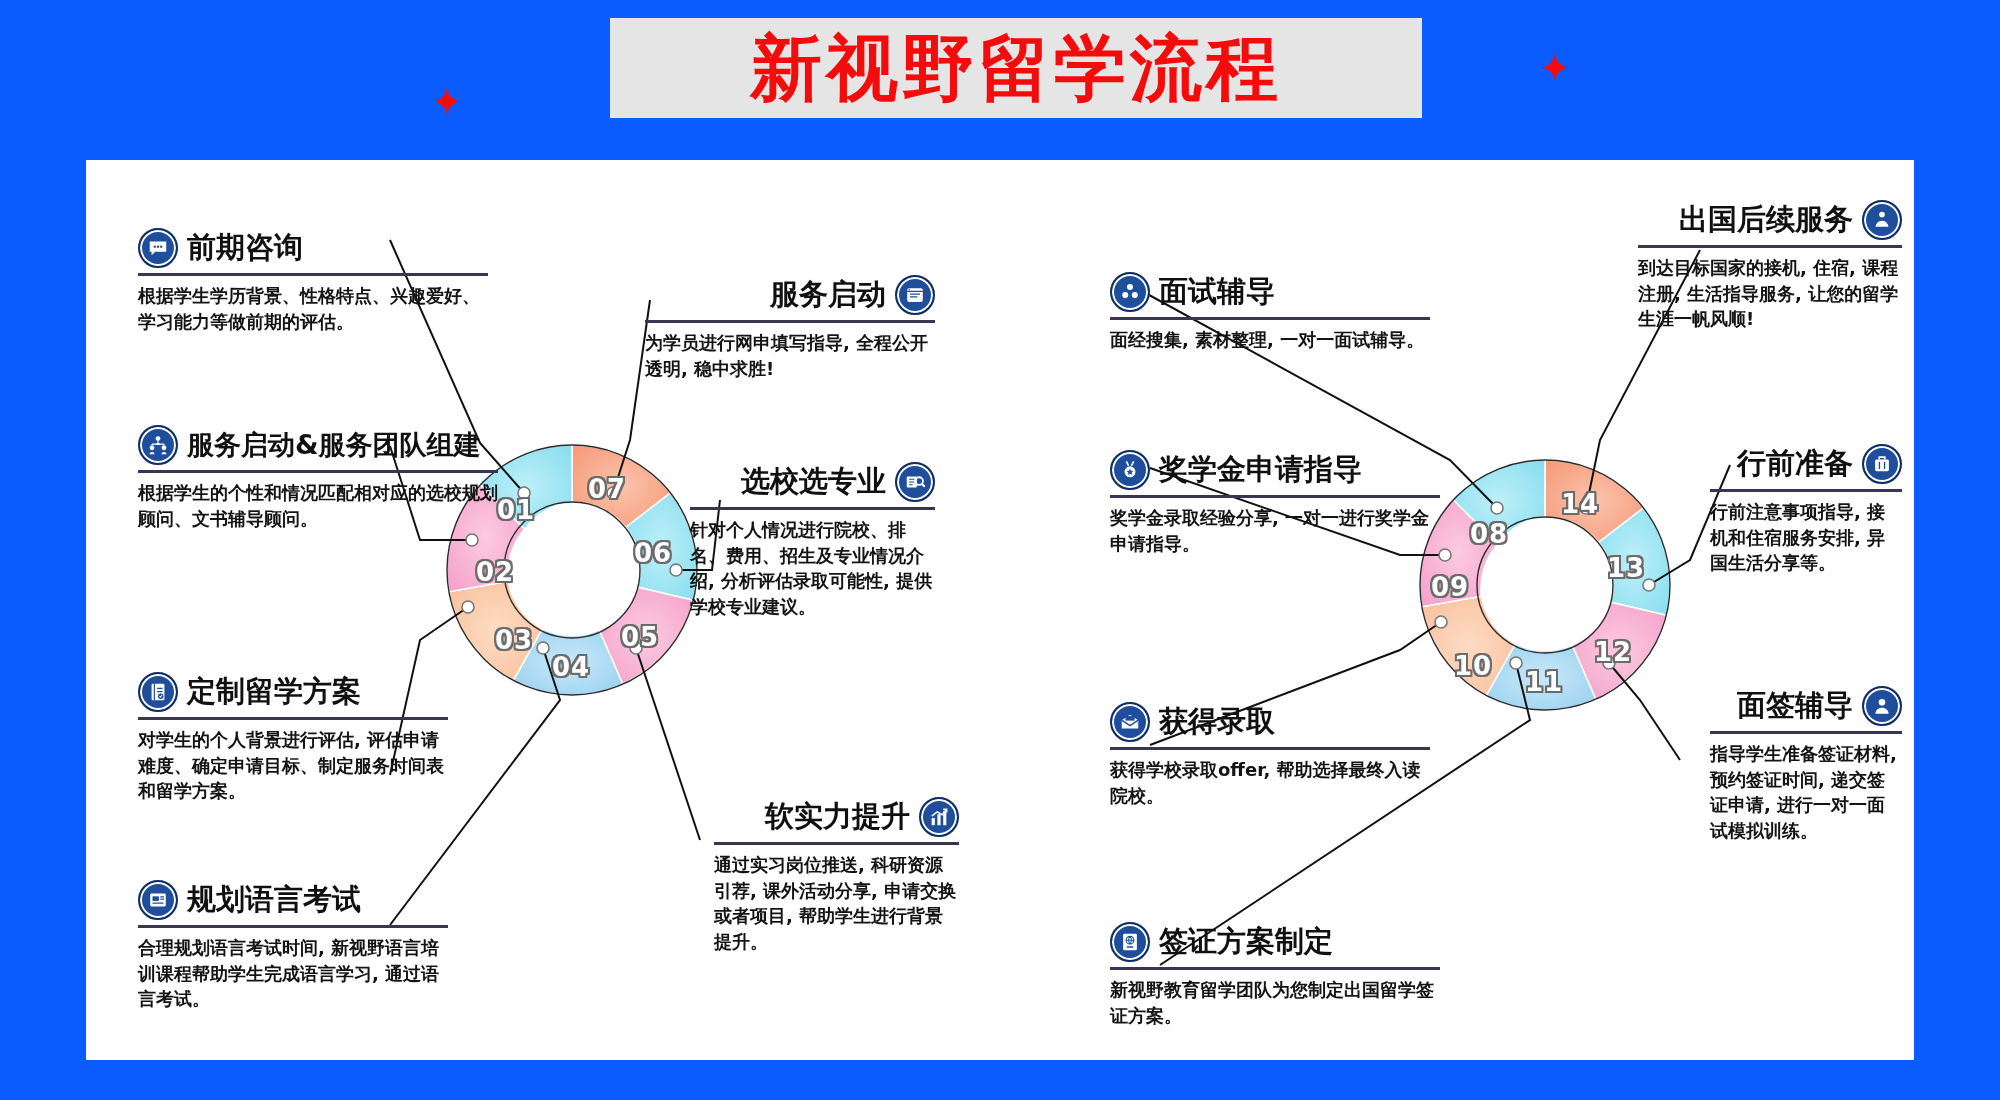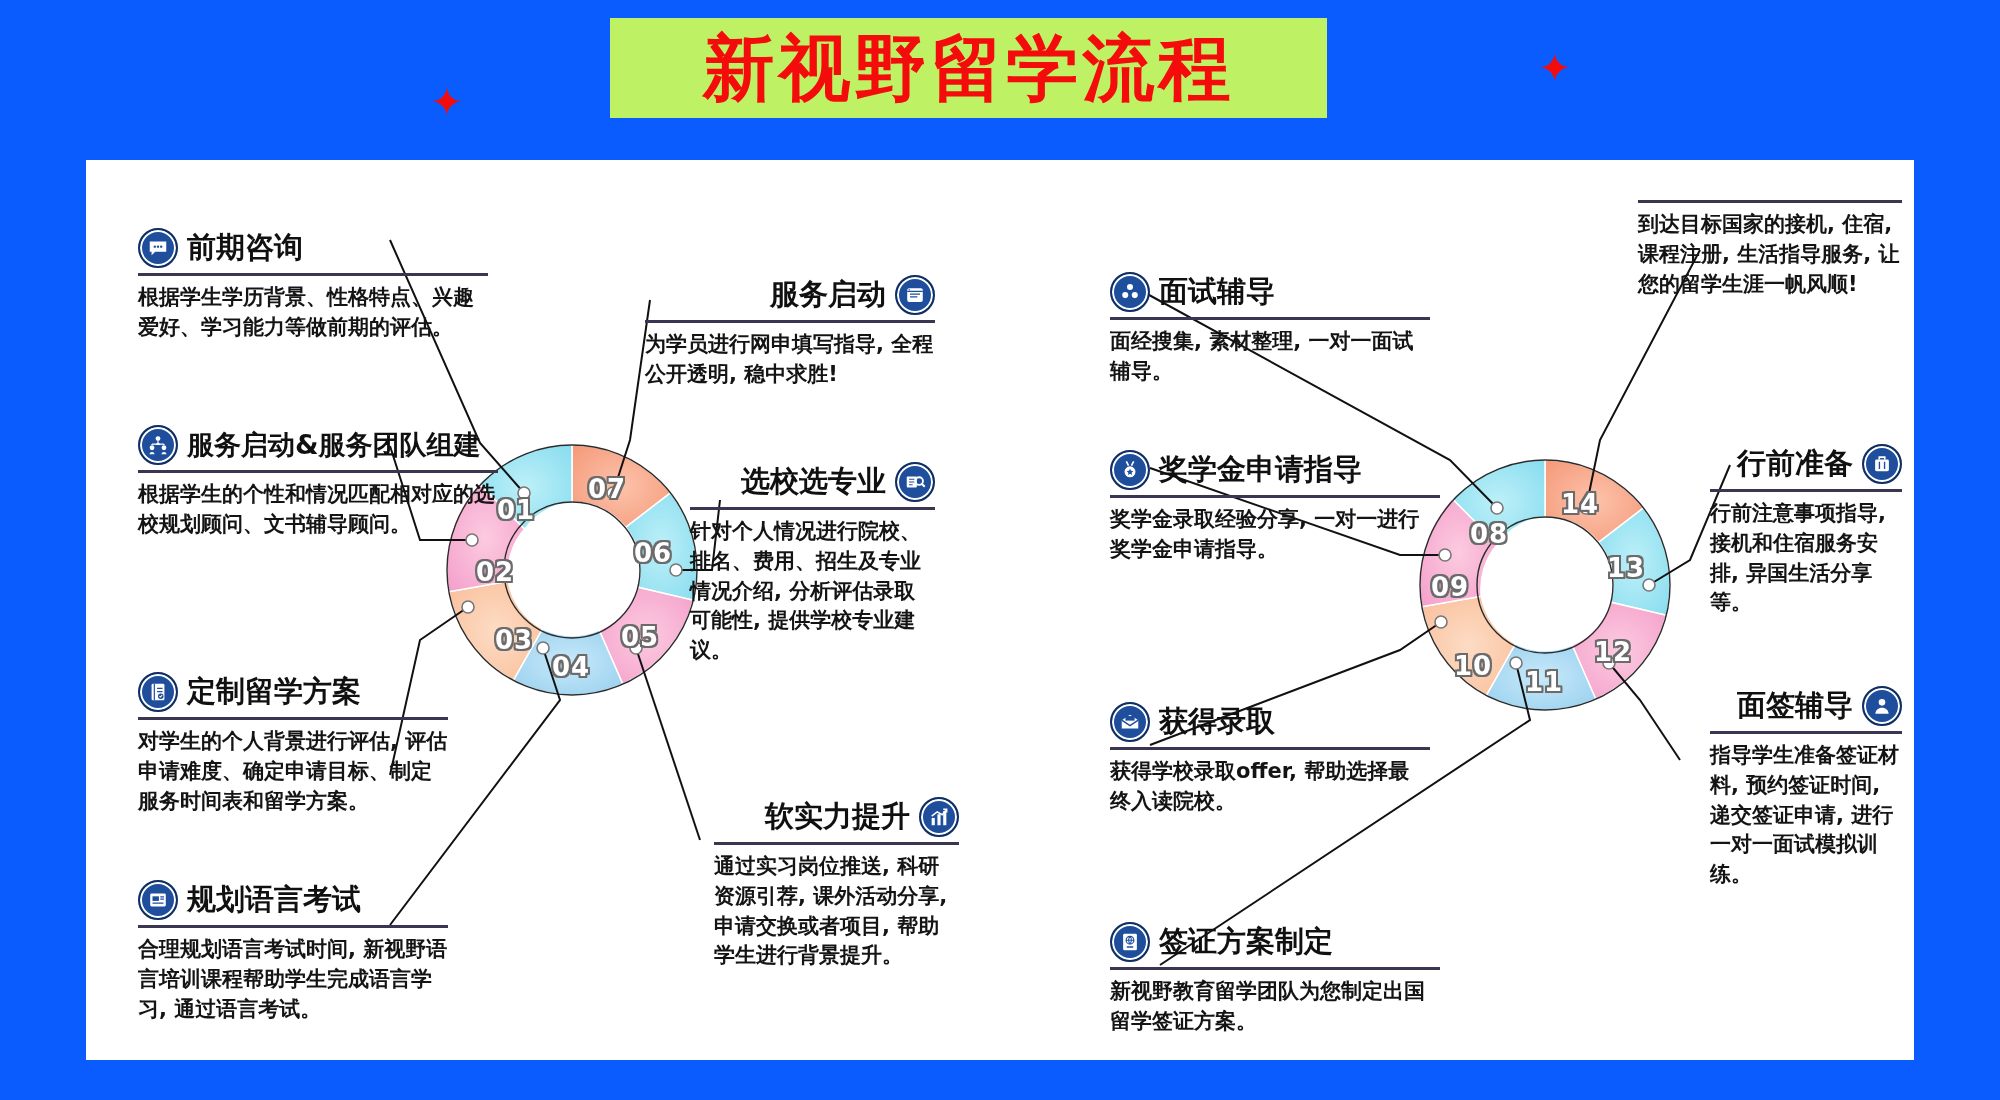--- a/index.html
+++ b/index.html
@@ -5,22 +5,22 @@
   html,body{margin:0;padding:0;}
   body{
     width:2000px;height:1100px;overflow:hidden;
     background:#0A5CFF;
     font-family:"Liberation Sans","DejaVu Sans",sans-serif;
   }
   #stage{position:relative;width:2000px;height:1100px;}
 
   
   .title-band{
-    position:absolute;left:610px;top:18px;width:717px;height:100px;
-    background:#bef264;display:flex;align-items:center;justify-content:center;
+    position:absolute;left:610px;top:18px;width:812px;height:100px;
+    background:#e5e5e5;display:flex;align-items:center;justify-content:center;
   }
   .title-band .t{
     color:#F40C0C;font-size:72px;font-weight:bold;letter-spacing:4px;
     font-family:"DejaVu Sans","Liberation Sans",sans-serif;
     line-height:1;white-space:nowrap;
   }
   .spark{position:absolute;color:#F40C0C;font-size:40px;line-height:1;}
   .spark.left{left:430px;top:82px;}
   .spark.right{left:1538px;top:48px;}
 
@@ -41,21 +41,21 @@
     padding-bottom:5px;
   }
   .block.right-align .head{justify-content:flex-end;}
   .block .head .label{
     font-size:29px;font-weight:bold;color:#101010;white-space:nowrap;
     font-family:"DejaVu Sans","Liberation Sans",sans-serif;
     line-height:1.1;
   }
   .block .rule{height:3px;background:#3A3550;width:100%;}
   .block .desc{
-    margin-top:7px;font-size:21px;line-height:1.42;color:#141414;font-weight:bold;
+    margin-top:7px;font-size:18px;line-height:1.42;color:#141414;font-weight:bold;
     font-family:"DejaVu Sans","Liberation Sans",sans-serif;
   }
 
   
   .ico{
     width:36px;height:36px;border-radius:50%;
     background:#1E4E9C;
     border:2px solid #0F2E63;
     display:flex;align-items:center;justify-content:center;
     flex:0 0 auto;
@@ -371,20 +371,30 @@
             <path d="M8.5 17.5h7" stroke="#1E4E9C" stroke-width="1.6"></path>
           </svg>
       </span>
       <span class="label">签证方案制定</span>
     </div>
     <div class="rule"></div>
     <div class="desc">新视野教育留学团队为您制定出国留学签证方案。</div>
   </div>
 
   <div class="block right-align" style="left:1638px;top:200px;width:264px;">
+    <div class="head">
+      <span class="label">出国后续服务</span>
+      <span class="ico">
+        <svg width="22" height="22" viewBox="0 0 24 24">
+            <circle cx="12" cy="6" r="3.1" fill="#fff"></circle>
+            <path d="M5 20c0-4.2 3.1-7.3 7-7.3s7 3.1 7 7.3z" fill="#fff"></path>
+            <path d="M5 20h14" stroke="#1E4E9C" stroke-width="1.4"></path>
+          </svg>
+      </span>
+    </div>
     <div class="rule"></div>
     <div class="desc">到达目标国家的接机, 住宿, 课程注册, 生活指导服务, 让您的留学生涯一帆风顺!</div>
   </div>
 
   <div class="block right-align" style="left:1710px;top:444px;width:192px;">
     <div class="head">
       <span class="label">行前准备</span>
       <span class="ico">
         <svg width="22" height="22" viewBox="0 0 24 24">
             <rect x="4.5" y="7" width="15" height="13" rx="1.6" fill="#fff"></rect>

